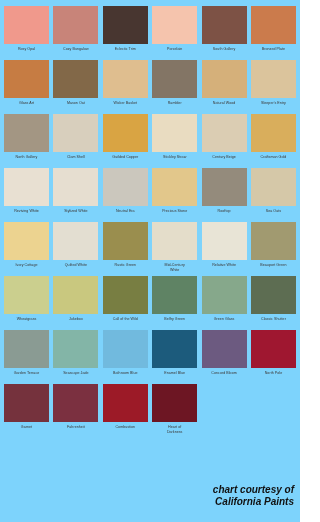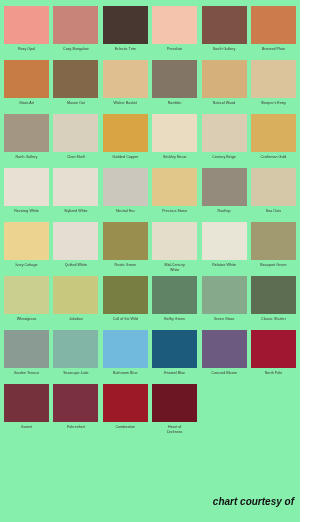--- a/index.html
+++ b/index.html
@@ -12,21 +12,21 @@
     background: #ffffff;
     font-family: "Liberation Sans", sans-serif;
     overflow: hidden;
   }
   .palette-chart {
     position: relative;
     width: 300px;
     height: 522px;
     box-sizing: border-box;
     padding: 6px 4px 2px 4px;
-    background: #86efac;
+    background: #7dd3fc;
   }
   .swatch-row {
     display: flex;
     justify-content: space-between;
     width: 100%;
     margin-bottom: 3px;
   }
   .swatch-cell {
     width: 45px;
     display: flex;
@@ -277,14 +277,15 @@
           <span class="swatch-label"></span>
         </div>
         <div class="swatch-cell">
           <span class="swatch-chip" title=""></span>
           <span class="swatch-label"></span>
         </div>
       </div>
     </div>
   <div class="credit">
     <div>chart courtesy of</div>
+    <div>California Paints</div>
   </div>
 </div>
 
 </body></html>

